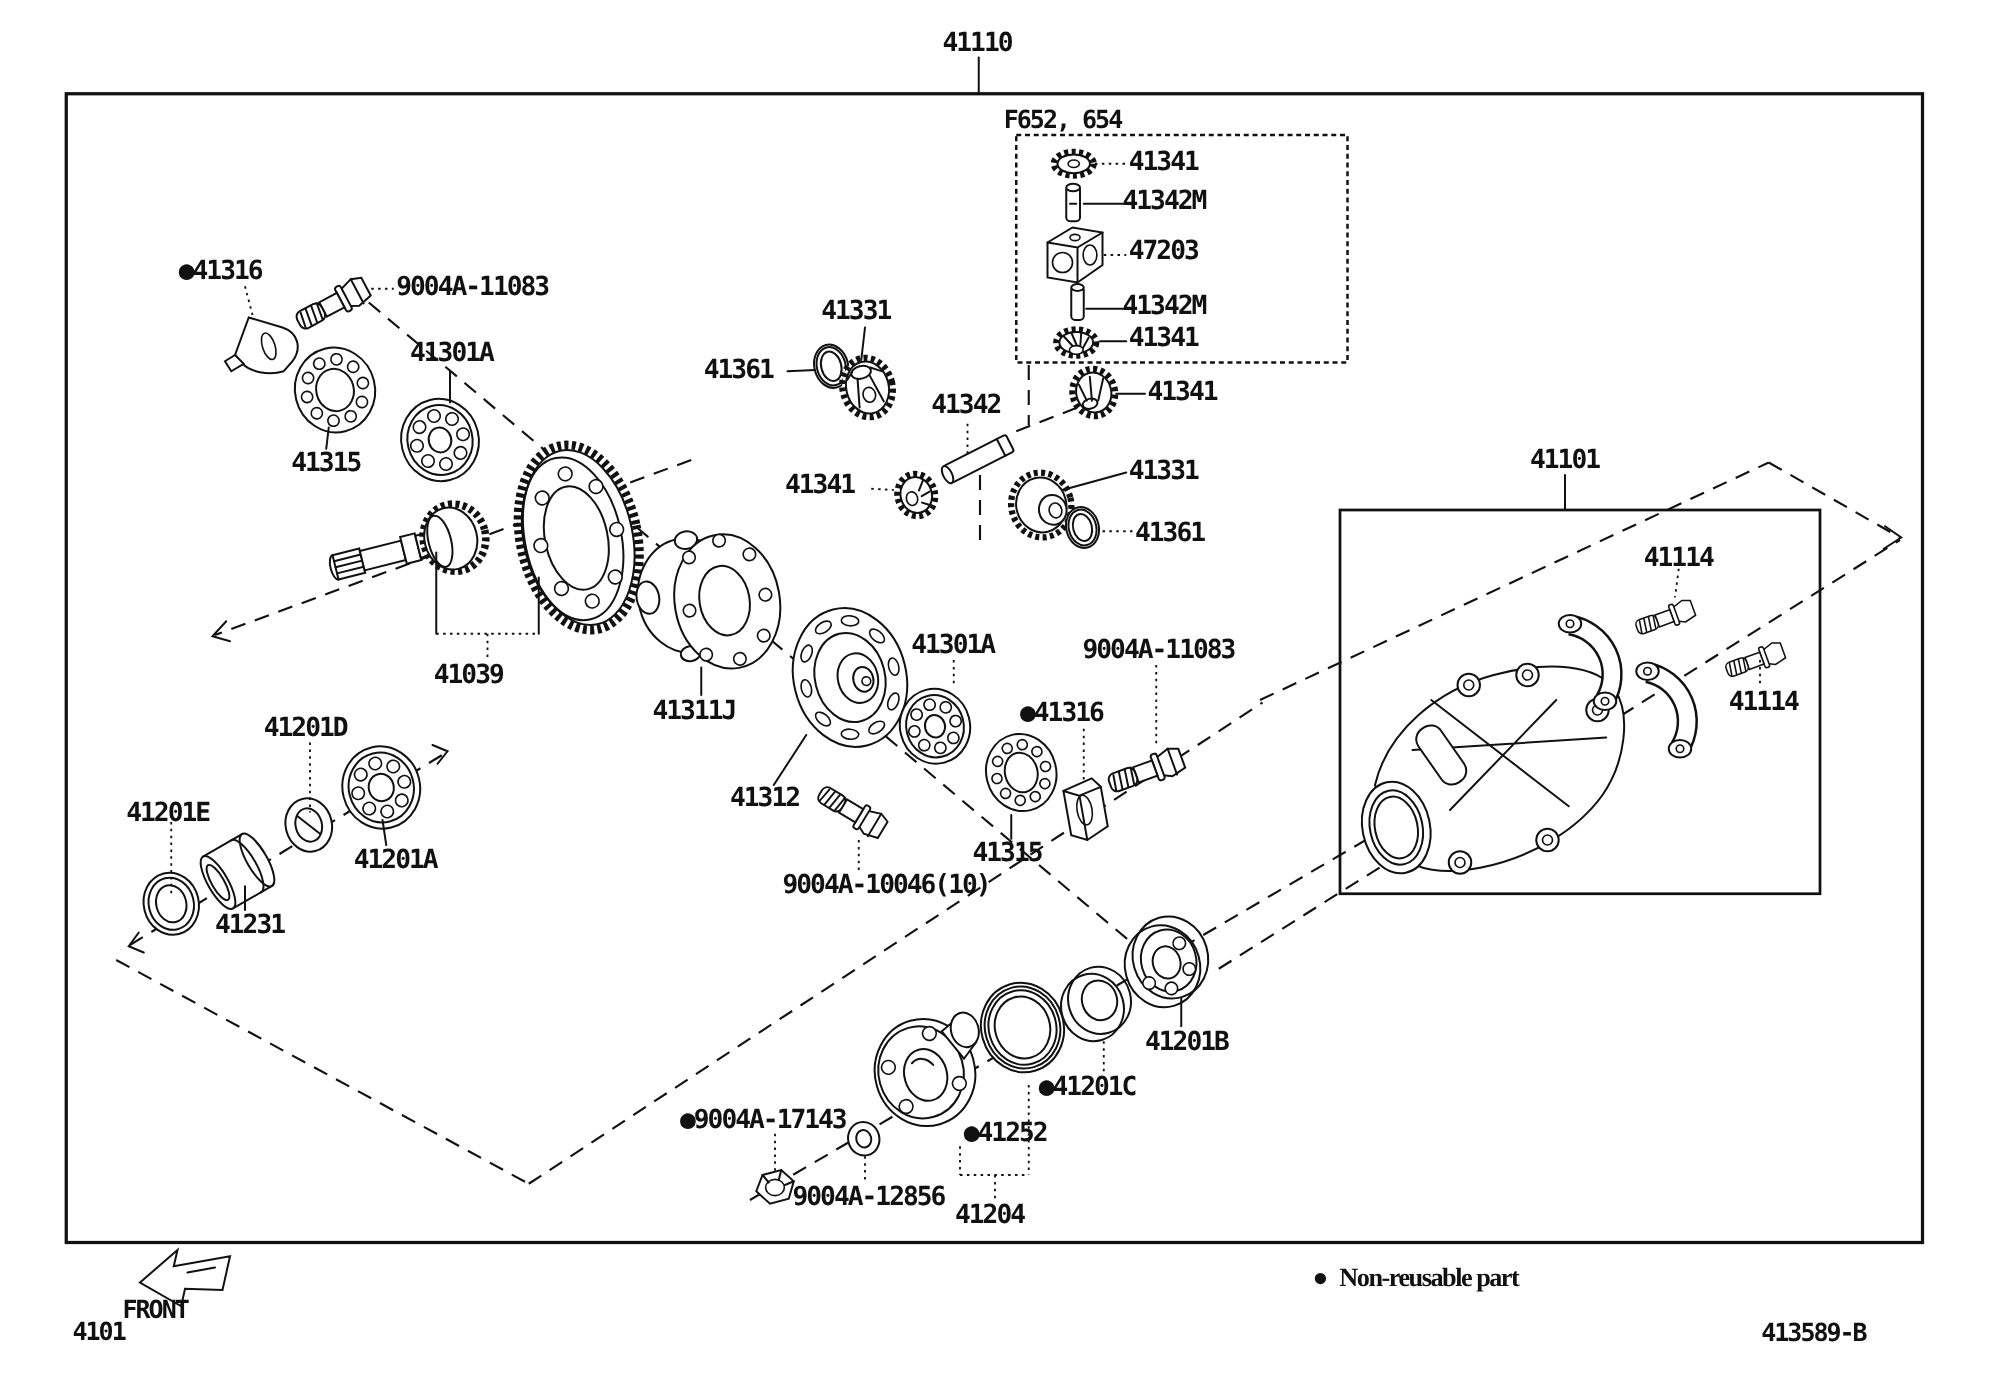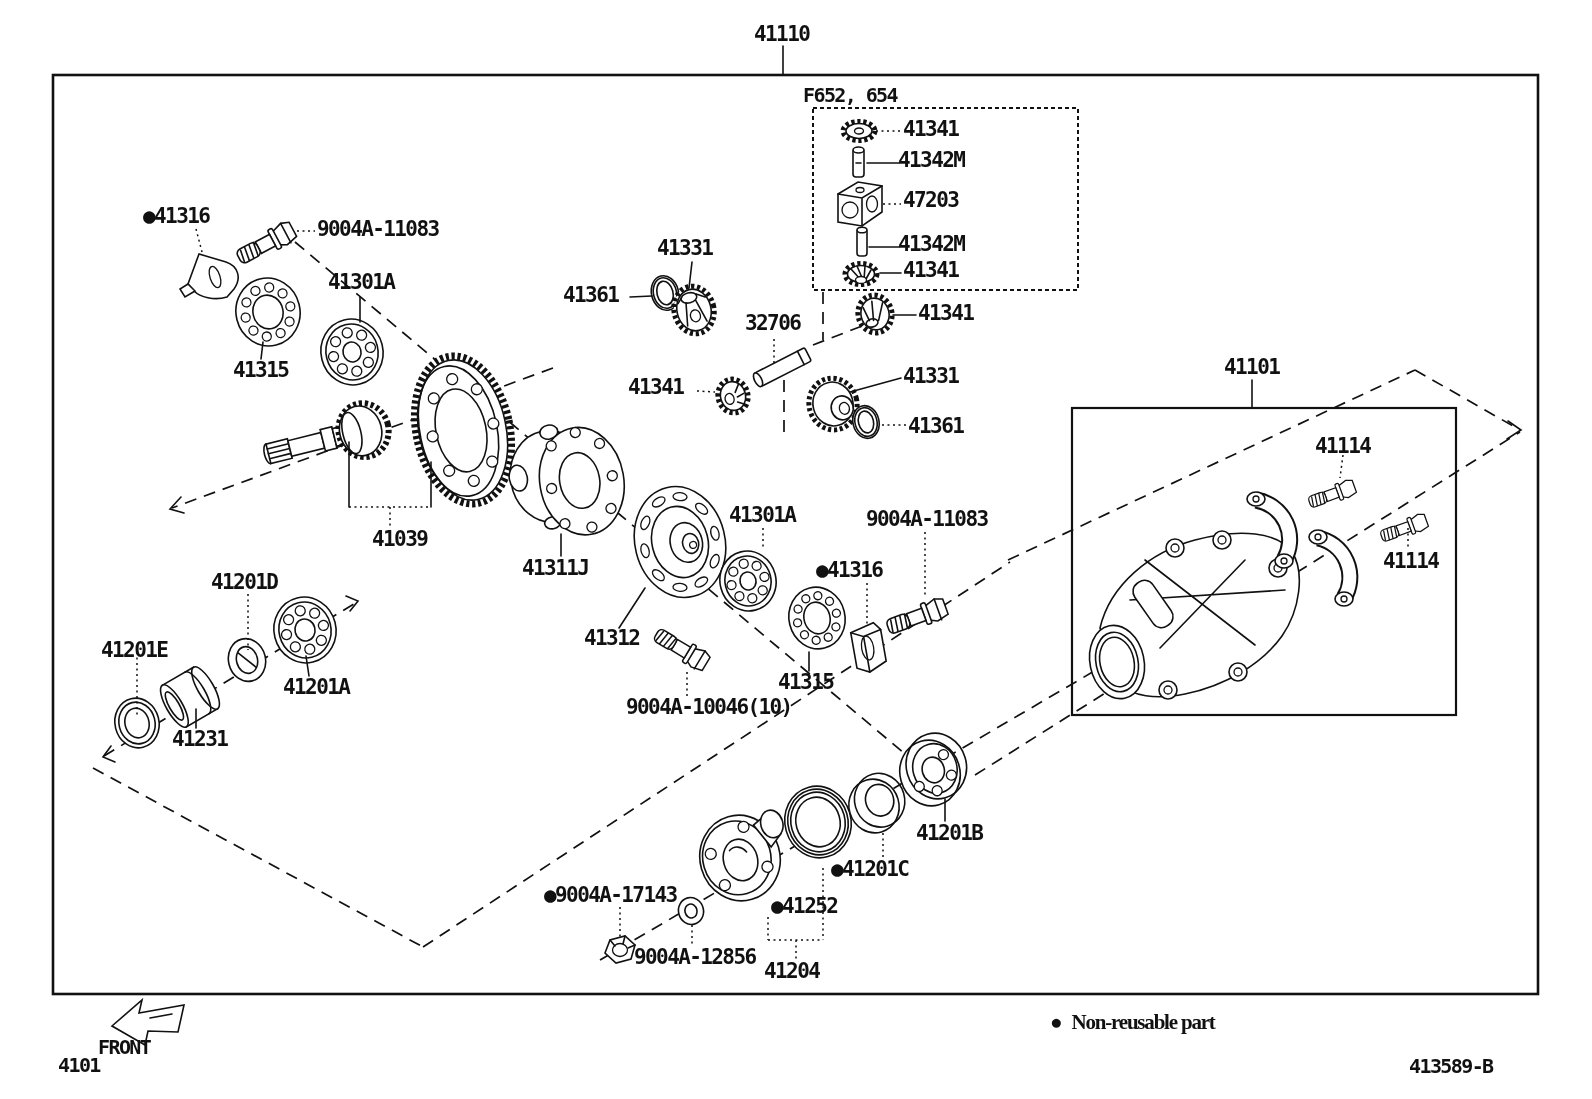--- a/index.html
+++ b/index.html
@@ -452,31 +452,31 @@
   <div class="lbl" style="left:898px;top:234px">41342M</div>
   <div class="lbl" style="left:903px;top:260px">41341</div>
 
   <div class="lbl" style="left:143px;top:206px">●41316</div>
   <div class="lbl" style="left:317px;top:219px">9004A-11083</div>
   <div class="lbl" style="left:328px;top:272px">41301A</div>
   <div class="lbl" style="left:233px;top:360px">41315</div>
 
   <div class="lbl" style="left:657px;top:238px">41331</div>
   <div class="lbl" style="left:563px;top:285px">41361</div>
-  <div class="lbl" style="left:745px;top:313px">32706</div>
+  <div class="lbl" style="left:745px;top:313px">41342</div>
   <div class="lbl" style="left:628px;top:377px">41341</div>
   <div class="lbl" style="left:918px;top:303px">41341</div>
   <div class="lbl" style="left:903px;top:366px">41331</div>
   <div class="lbl" style="left:908px;top:416px">41361</div>
 
   <div class="lbl" style="left:1224px;top:357px">41101</div>
   <div class="lbl" style="left:1315px;top:436px">41114</div>
   <div class="lbl" style="left:1383px;top:551px">41114</div>
 
-  <div class="lbl" style="left:372px;top:529px">41039</div>
+  <div class="lbl" style="left:347px;top:529px">41039</div>
   <div class="lbl" style="left:522px;top:558px">41311J</div>
   <div class="lbl" style="left:729px;top:505px">41301A</div>
   <div class="lbl" style="left:866px;top:509px">9004A-11083</div>
   <div class="lbl" style="left:816px;top:560px">●41316</div>
   <div class="lbl" style="left:584px;top:628px">41312</div>
   <div class="lbl" style="left:778px;top:672px">41315</div>
   <div class="lbl" style="left:626px;top:697px">9004A-10046(10)</div>
 
   <div class="lbl" style="left:211px;top:572px">41201D</div>
   <div class="lbl" style="left:101px;top:640px">41201E</div>

